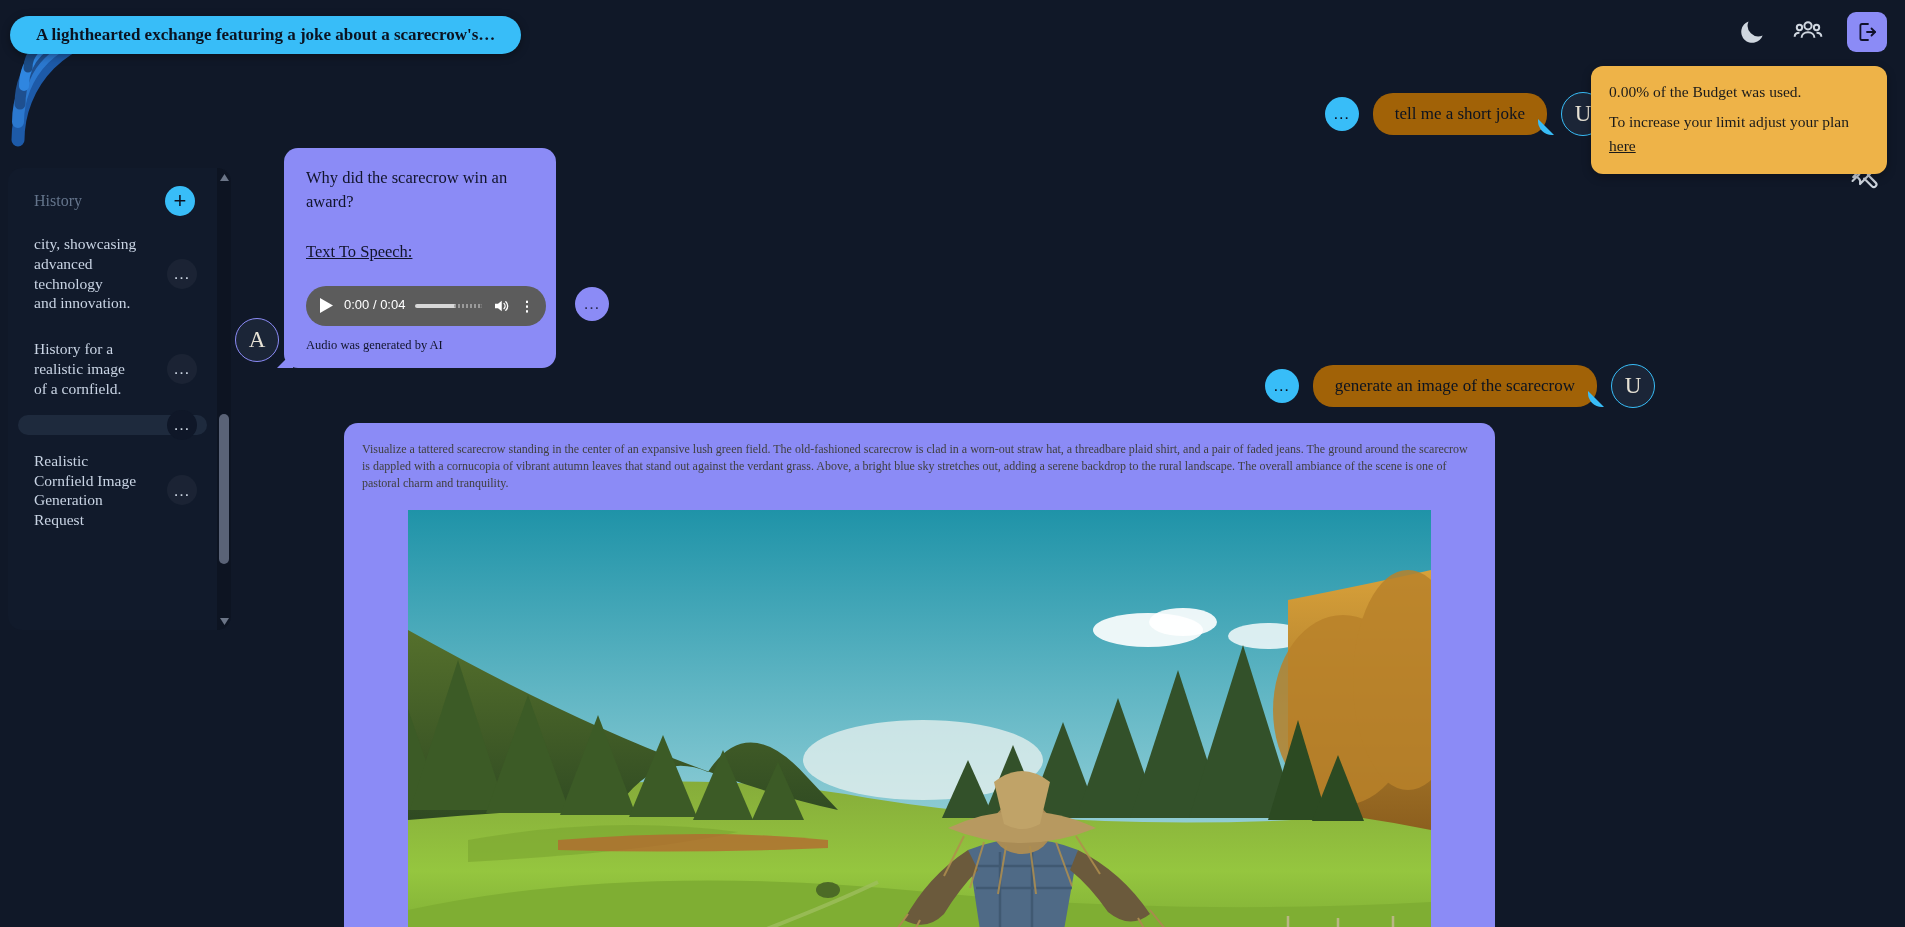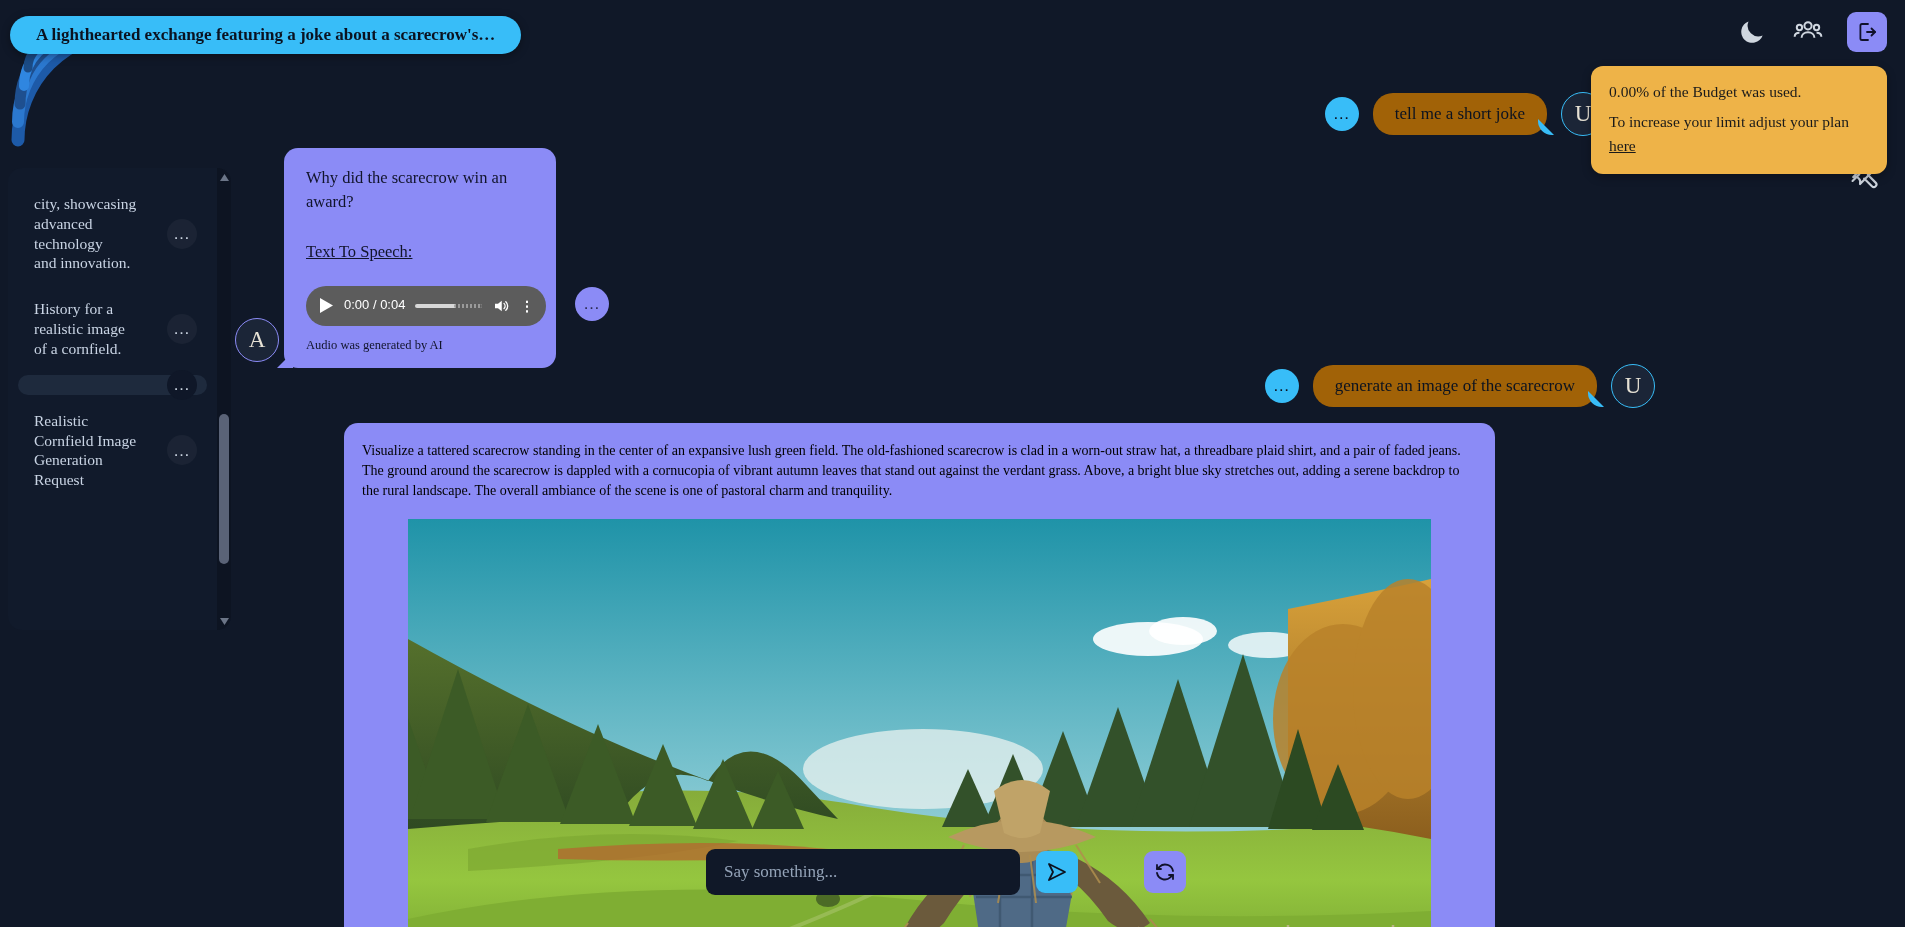--- a/index.html
+++ b/index.html
@@ -239,21 +239,21 @@
   #image-answer {
     position: absolute; left: 344px; top: 423px;
     width: 1151px;
     background: #8b8bf6;
     border-radius: 14px;
     padding: 18px 18px 0 18px;
     z-index: 8;
     overflow: hidden;
   }
   #image-desc {
-    color: #000000; font-size: 14px; line-height: 1.42;
+    color: #404040; font-size: 12px; line-height: 1.42;
     margin: 0 0 18px 0;
   }
   #gen-image {
     width: 1023px; height: 470px;
     margin: 0 auto;
     display: block;
     position: relative;
     overflow: hidden;
     background: #1b3a2a;
   }
@@ -341,20 +341,24 @@
     </svg>
   </div>
 
   <div id="budget-note">
     <div>0.00% of the Budget was used.</div>
     <div class="line2"><span>To increase your limit adjust your plan </span><a id="budget-link">here</a></div>
   </div>
 
   <div id="sidebar">
     <div id="sidebar-inner">
+      <div id="history-head">
+        <div id="history-title">History</div>
+        <div id="new-chat-btn">+</div>
+      </div>
       <div id="hist-list">
           <div class="hist-item">
             <div class="hist-text">
               <span>city, showcasing</span>
               <span>advanced technology</span>
               <span>and innovation.</span>
             </div>
             <div class="hist-dots">…</div>
           </div>
           <div class="hist-item">
@@ -545,30 +549,14 @@
             <path d="M576 332 l-14 46"></path>
           <path d="M598 336 l-8 48"></path>
             <path d="M622 336 l6 48"></path>
           <path d="M648 332 l16 44"></path>
             <path d="M668 326 l24 38"></path>
         </g>
       </g>
     </svg>
   </div>
 
-  <div id="composer">
-    <input id="say-input" placeholder="Say something..." style="">
-    <div id="send-btn">
-      <svg width="24" height="24" viewBox="0 0 24 24" fill="none" stroke="#0b1220" stroke-width="1.8" stroke-linejoin="round">
-        <path d="M4 4 L20 12 L4 20 L8 12 Z"></path>
-      </svg>
-    </div>
-    <div id="refresh-btn">
-      <svg width="24" height="24" viewBox="0 0 24 24" fill="none" stroke="#10112a" stroke-width="1.8" stroke-linecap="round" stroke-linejoin="round">
-        <path d="M20 11a8 8 0 0 0-13.3-4.3L4 9"></path>
-        <path d="M4 5v4h4"></path>
-        <path d="M4 13a8 8 0 0 0 13.3 4.3L20 15"></path>
-        <path d="M20 19v-4h-4"></path>
-      </svg>
-    </div>
-  </div>
 
 </div>
 
 </body></html>

